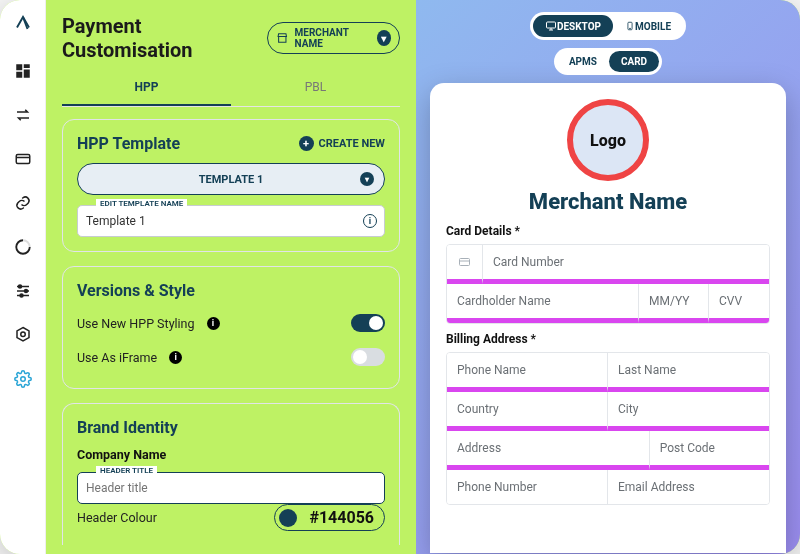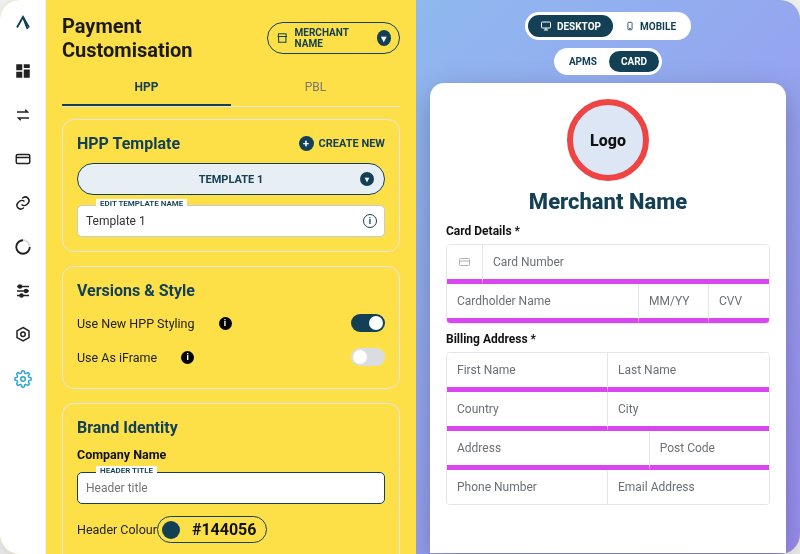--- a/index.html
+++ b/index.html
@@ -1,17 +1,17 @@
 <!DOCTYPE html>
 <html><head>
 <meta charset="utf-8">
 <style>
 *{box-sizing:border-box;margin:0;padding:0;font-family:-apple-system,BlinkMacSystemFont,"Segoe UI",Roboto,sans-serif}
 body{background:#f5f5f5;display:flex;align-items:flex-start;justify-content:center}
-.frame{width:800px;height:554px;background:#fde047;border-radius:20px;overflow:hidden;display:flex;box-shadow:0 8px 30px rgba(0,0,0,.2);position:relative}
+.frame{width:800px;height:554px;background:#bef264;border-radius:20px;overflow:hidden;display:flex;box-shadow:0 8px 30px rgba(0,0,0,.2);position:relative}
 .sidebar{width:46px;background:#fff;border-right:1px solid #eee;display:flex;flex-direction:column;align-items:center;padding-top:14px;gap:26px}
 .sidebar .logo-mark{color:#144056;font-weight:600}
 .sidebar svg{width:18px;height:18px}
 .sidebar .icon{color:#222;cursor:pointer;display:flex}
 .sidebar .icon.active svg{stroke:#2aa5d6}
 .left{width:370px;padding:14px 16px 0;overflow:hidden;display:flex;flex-direction:column}
 .page-head{display:flex;align-items:center;gap:10px;margin-bottom:8px}
 .page-title{font-size:20px;font-weight:700;color:#1b1b1b}
 .merchant-chip{display:flex;align-items:center;gap:6px;border:1.5px solid #144056;border-radius:18px;padding:4px 8px;color:#144056;font-size:10px;font-weight:700}
 .chip-circle{width:16px;height:16px;border-radius:50%;background:#144056;color:#fff;display:flex;align-items:center;justify-content:center}
@@ -24,36 +24,36 @@
 .create{display:flex;align-items:center;gap:5px;color:#144056;font-size:11px;font-weight:700;cursor:pointer}
 .plus-circle{width:15px;height:15px;border-radius:50%;background:#144056;color:#fff;display:flex;align-items:center;justify-content:center;font-size:11px;line-height:1}
 .template-select{border:1.5px solid #144056;border-radius:18px;background:#e7eef4;display:flex;align-items:center;justify-content:center;position:relative;height:32px;cursor:pointer;margin-bottom:10px}
 .template-select span{font-size:11px;font-weight:700;color:#144056}
 .template-select .drop{position:absolute;right:10px;width:14px;height:14px;border-radius:50%;background:#144056;display:flex;align-items:center;justify-content:center;color:#fff;font-size:8px}
 .field-wrap{position:relative}
 .field-label{position:absolute;top:-6px;left:19px;background:#fff;padding:0 4px;font-size:8px;color:#144056;font-weight:600}
 .input{width:100%;border:1px solid #c7ccd1;border-radius:5px;padding:8px 30px 8px 8px;font-size:12px;color:#333}
 .info-icon{position:absolute;right:8px;top:50%;transform:translateY(-50%);width:14px;height:14px;border-radius:50%;border:1.5px solid #144056;display:flex;align-items:center;justify-content:center;color:#144056;font-size:9px;font-weight:700}
 .row-toggle{display:flex;align-items:center;justify-content:space-between;padding:8px 0}
-.row-toggle .lbl{display:flex;align-items:center;gap:24px;font-size:12.5px;color:#222}
+.row-toggle .lbl{display:flex;align-items:center;gap:12px;font-size:12.5px;color:#222}
 .info-dot{width:13px;height:13px;border-radius:50%;background:#000;color:#fff;display:flex;align-items:center;justify-content:center;font-size:9px;font-weight:700}
 .toggle{width:34px;height:18px;border-radius:10px;position:relative;cursor:pointer}
 .toggle.on{background:#144056}
 .toggle.off{background:#d9dde1}
 .toggle .knob{position:absolute;width:14px;height:14px;background:#fff;border-radius:50%;top:2px}
 .toggle.on .knob{right:2px}
 .toggle.off .knob{left:2px}
 .sub-label{font-size:12.5px;font-weight:700;color:#111;margin:6px 0 10px;display:flex;align-items:center;gap:6px}
-.color-row{display:flex;align-items:center;margin-top:12px}
+.color-row{display:flex;align-items:center;justify-content:space-between;}
 .color-chip{display:flex;align-items:center;gap:12px;border:1.5px solid #144056;border-radius:16px;padding:3px 10px 3px 4px;font-size:16px;font-weight:700;color:#111}
 .swatch{width:18px;height:18px;border-radius:50%;background:#144056}
 .right{flex:1;background:linear-gradient(135deg,#8fb9ef 0%,#9b8df0 100%);padding:12px 14px 0;overflow:hidden}
 .device-row{display:flex;justify-content:center;margin-bottom:8px}
 .seg{background:#fff;border-radius:18px;display:flex;padding:3px}
-.seg .opt{display:flex;align-items:center;gap:5px;font-size:10px;font-weight:700;padding:5px 12px;border-radius:14px;cursor:pointer;color:#144056}
+.seg .opt{display:flex;align-items:center;font-size:10px;font-weight:700;padding:5px 12px;border-radius:14px;cursor:pointer;color:#144056}
 .seg .opt.active{background:#144056;color:#fff}
 .preview{background:#fff;border-radius:14px 14px 0 0;box-shadow:0 10px 30px rgba(0,0,0,.25);padding:16px 16px 0;height:470px;overflow:hidden}
 .logo-circ{width:82px;height:82px;border-radius:50%;background:#dce6f5;border:6px solid #ef4444;display:flex;align-items:center;justify-content:center;margin:0 auto 8px;font-weight:800;color:#111;font-size:16px}
 .merch-name{text-align:center;font-size:22px;font-weight:800;color:#144056;margin-bottom:10px}
 .sec-title{font-size:12px;font-weight:700;color:#111;margin:8px 0 6px}
 .grid{display:grid;gap:0;border:1px solid #e3e6ea;border-radius:4px;overflow:hidden}
 .cell{border-right:1px solid #e3e6ea;border-bottom:5px solid #d946ef;padding:10px;font-size:12px;color:#6b7075;background:#fff;display:flex;align-items:center;gap:8px}
 .cell:last-child{border-right:none}
 .row2{display:grid;grid-template-columns:1fr 1fr}
 .row2 .cell:nth-child(2){border-right:none}
@@ -256,21 +256,21 @@
         <div class="r-card2">
           <div class="cell">Cardholder Name</div>
           <div class="cell">MM/YY</div>
           <div class="cell" style="border-right:none">CVV</div>
         </div>
       </div>
 
       <div class="sec-title">Billing Address *</div>
       <div class="grid">
         <div class="row2">
-          <div class="cell">First Name</div>
+          <div class="cell">Phone Name</div>
           <div class="cell">Last Name</div>
         </div>
         <div class="row2">
           <div class="cell">Country</div>
           <div class="cell">City</div>
         </div>
         <div class="r-addr">
           <div class="cell">Address</div>
           <div class="cell" style="border-right:none">Post Code</div>
         </div>

